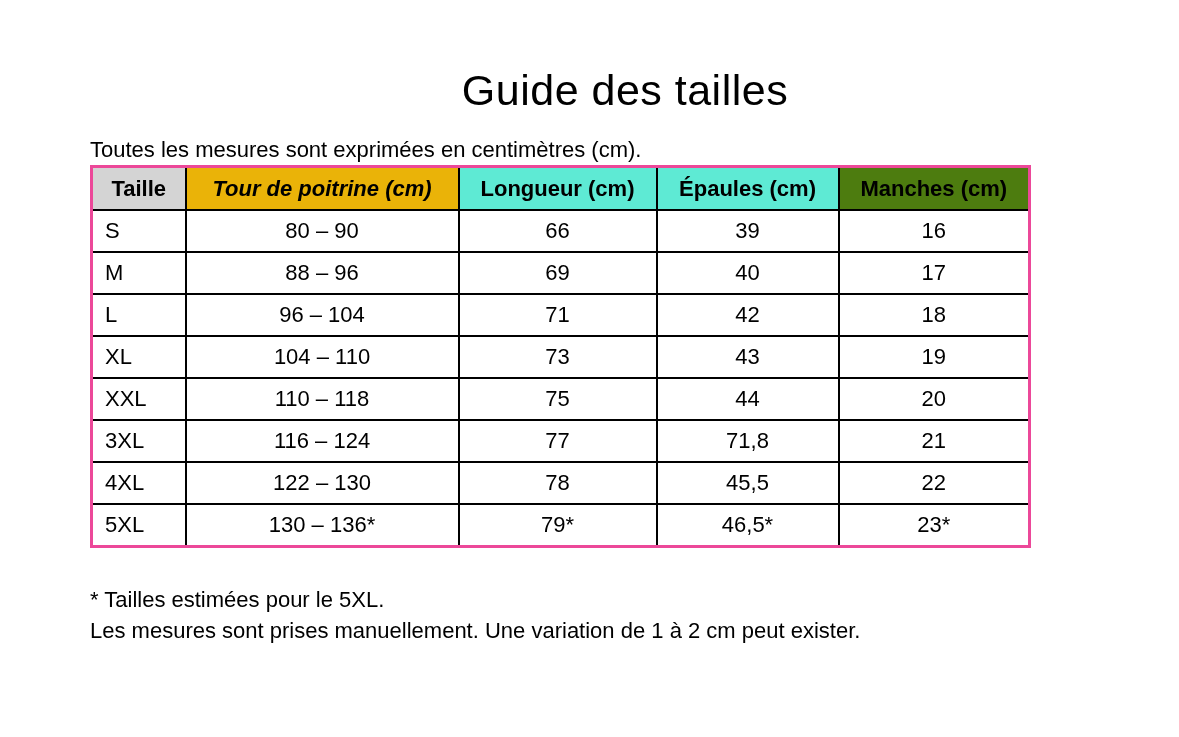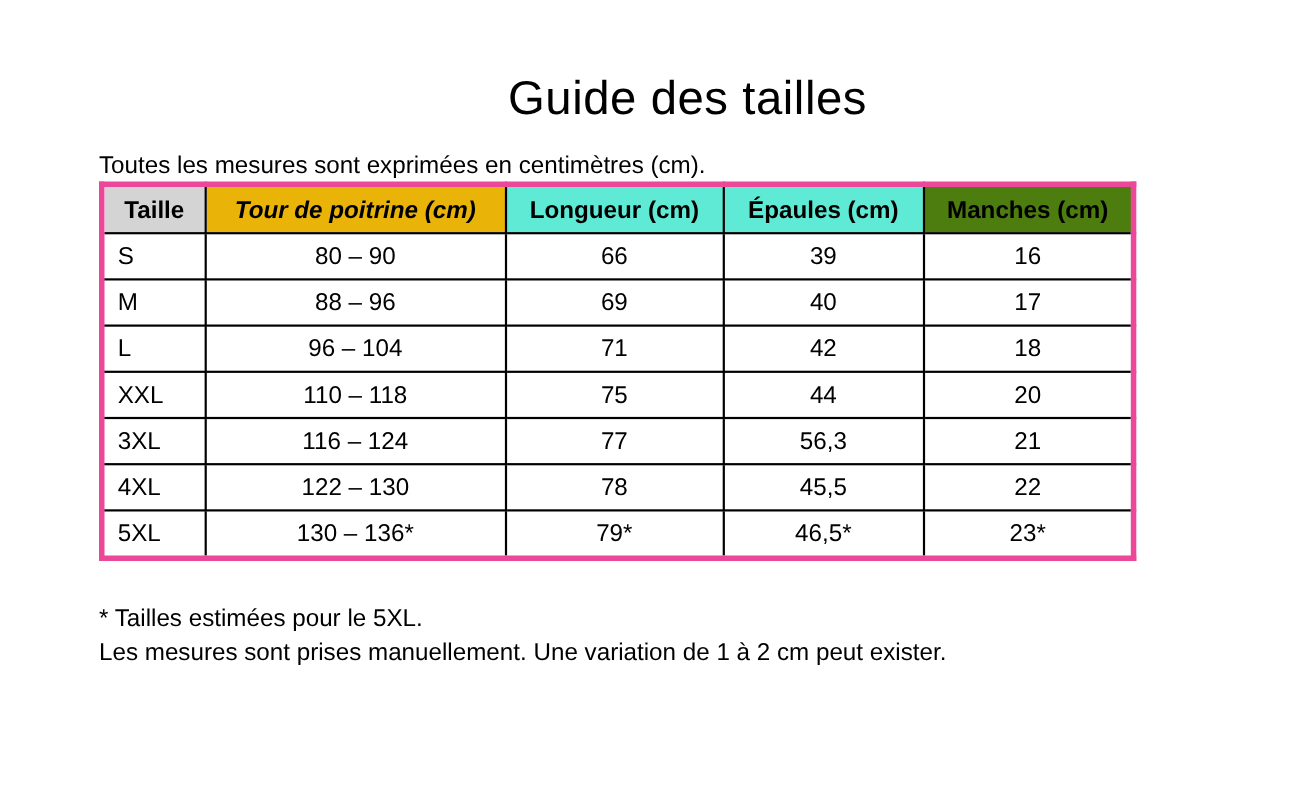--- a/index.html
+++ b/index.html
@@ -29,21 +29,21 @@
   .subtitle {
     margin: 22px 0 2px 0;
     font-size: 22px;
     line-height: 26px;
     text-underline-offset: 3px;
   }
   table.size-table {
     border-collapse: collapse;
     width: 940px;
     table-layout: fixed;
-    border: 5px solid #ec4899;
+    border: 3px solid #ec4899;
   }
   .size-table th, .size-table td {
     border: 2px solid #000000;
     font-size: 22px;
     padding: 0;
     text-align: center;
     vertical-align: middle;
     overflow: hidden;
     white-space: nowrap;
   }
@@ -116,31 +116,38 @@
           <td class="value-cell">17</td>
         </tr>
         <tr>
           <td class="size-cell">L</td>
           <td class="value-cell">96 – 104</td>
           <td class="value-cell">71</td>
           <td class="value-cell">42</td>
           <td class="value-cell">18</td>
         </tr>
         <tr>
+          <td class="size-cell">XL</td>
+          <td class="value-cell">104 – 110</td>
+          <td class="value-cell">73</td>
+          <td class="value-cell">43</td>
+          <td class="value-cell">19</td>
+        </tr>
+        <tr>
           <td class="size-cell">XXL</td>
           <td class="value-cell">110 – 118</td>
           <td class="value-cell">75</td>
           <td class="value-cell">44</td>
           <td class="value-cell">20</td>
         </tr>
         <tr>
           <td class="size-cell">3XL</td>
           <td class="value-cell">116 – 124</td>
           <td class="value-cell">77</td>
-          <td class="value-cell">56,3</td>
+          <td class="value-cell">71,8</td>
           <td class="value-cell">21</td>
         </tr>
         <tr>
           <td class="size-cell">4XL</td>
           <td class="value-cell">122 – 130</td>
           <td class="value-cell">78</td>
           <td class="value-cell">45,5</td>
           <td class="value-cell">22</td>
         </tr>
         <tr>

